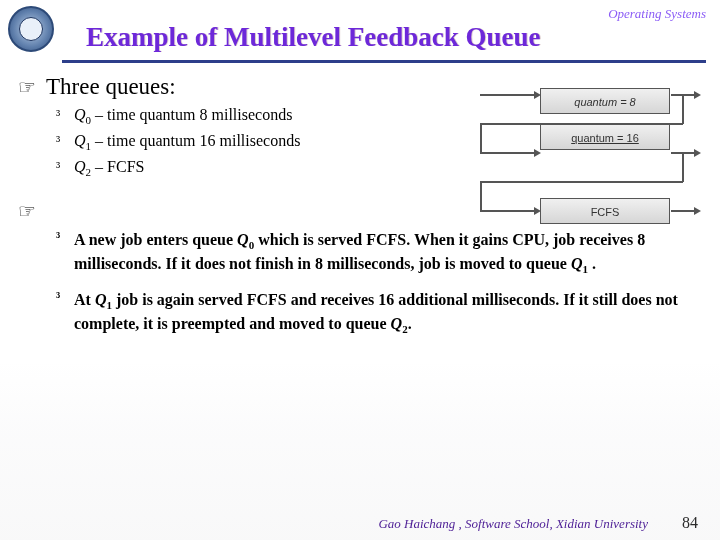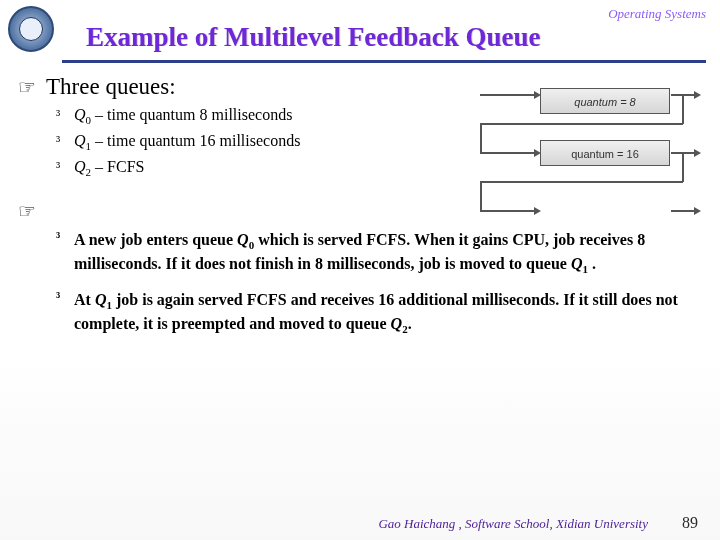--- a/index.html
+++ b/index.html
@@ -61,21 +61,21 @@
     z-index: 2;
   }
   .qbox {
     position: absolute; width: 130px; height: 26px;
     background: linear-gradient(180deg,#f0f0f0,#d6d6d6);
     border: 1px solid #555;
     font-family: sans-serif; font-size: 11px; text-align: center; line-height: 26px;
     color: #333;
   }
   .qb0 { top: 12px; left: 96px; font-style: italic; }
-  .qb1 { top: 64px; left: 96px; }
+  .qb1 { top: 48px; left: 96px; text-decoration: underline; }
   .qb2 { top: 122px; left: 96px; }
   .arrow-line { position: absolute; background: #555; }
   .arrow-head {
     position: absolute; width: 0; height: 0;
     border-top: 4px solid transparent;
     border-bottom: 4px solid transparent;
     border-left: 7px solid #555;
   }
   .footer {
     position: absolute; bottom: 8px; left: 0; width: 720px;
@@ -139,33 +139,34 @@
 
   <div class="arrow-line" style="top:18px;left:36px;width:58px;height:1.5px"></div>
   <div class="arrow-head" style="top:14.5px;left:90px"></div>
   <div class="arrow-line" style="top:76px;left:36px;width:58px;height:1.5px"></div>
   <div class="arrow-head" style="top:72.5px;left:90px"></div>
   <div class="arrow-line" style="top:134px;left:36px;width:58px;height:1.5px"></div>
   <div class="arrow-head" style="top:130.5px;left:90px"></div>
 
   <div class="qbox qb0">quantum = 8</div>
   <div class="qbox qb1">quantum = 16</div>
+  <div class="qbox qb2">FCFS</div>
 
   <div class="arrow-line" style="top:18px;left:227px;width:26px;height:1.5px"></div>
   <div class="arrow-head" style="top:14.5px;left:250px"></div>
   <div class="arrow-line" style="top:76px;left:227px;width:26px;height:1.5px"></div>
   <div class="arrow-head" style="top:72.5px;left:250px"></div>
   <div class="arrow-line" style="top:134px;left:227px;width:26px;height:1.5px"></div>
   <div class="arrow-head" style="top:130.5px;left:250px"></div>
 
   <div class="arrow-line" style="top:18px;left:238px;width:1.5px;height:30px"></div>
   <div class="arrow-line" style="top:47px;left:36px;width:203px;height:1.5px"></div>
   <div class="arrow-line" style="top:47px;left:36px;width:1.5px;height:29px"></div>
 
   <div class="arrow-line" style="top:76px;left:238px;width:1.5px;height:30px"></div>
   <div class="arrow-line" style="top:105px;left:36px;width:203px;height:1.5px"></div>
   <div class="arrow-line" style="top:105px;left:36px;width:1.5px;height:29px"></div>
 </div>
 
 <div class="footer">
   <span class="footer-credit">Gao Haichang , Software School, Xidian University</span>
-  <span class="footer-page">89</span>
+  <span class="footer-page">84</span>
 </div>
 
 </body></html>

